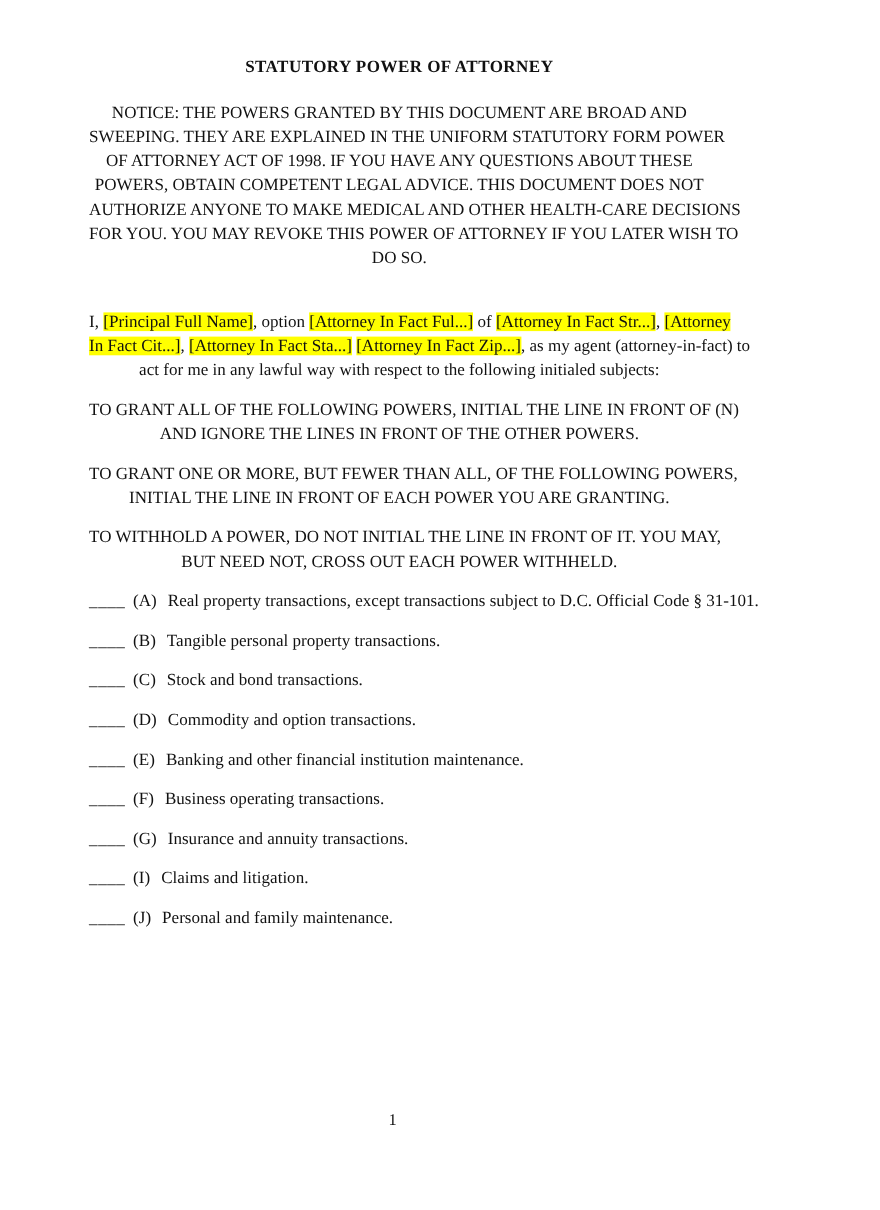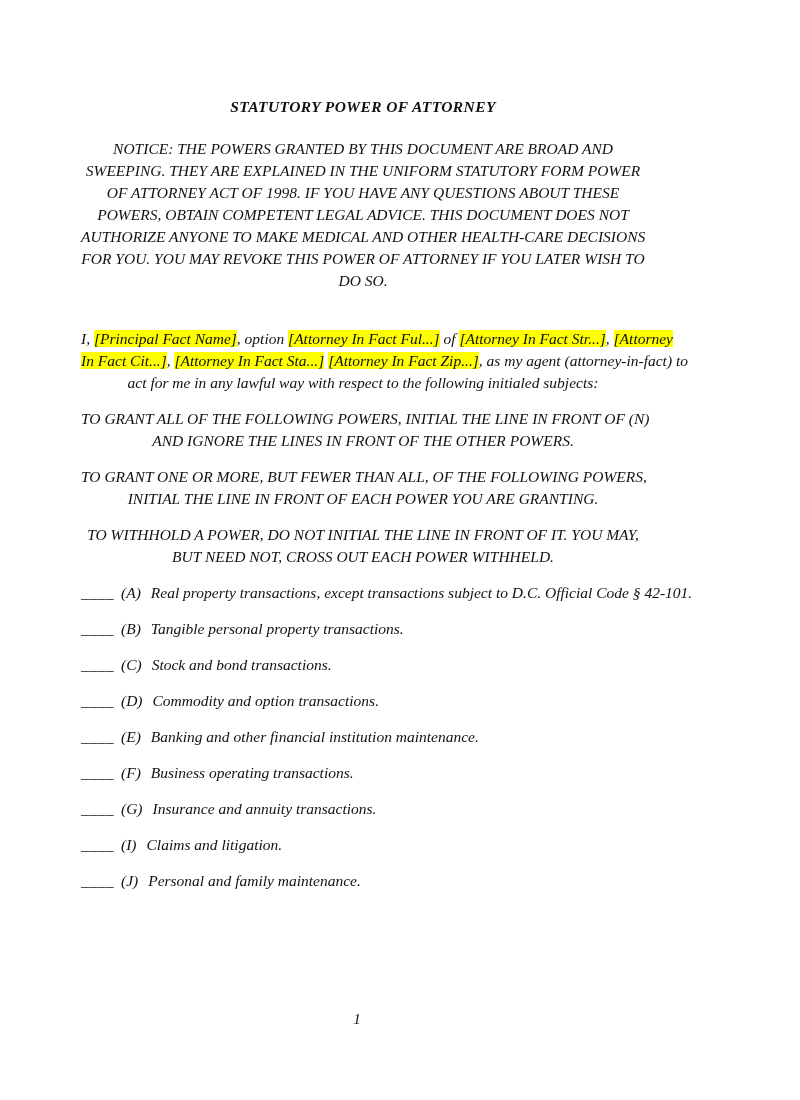--- a/index.html
+++ b/index.html
@@ -11,25 +11,24 @@
   html, body {
     width: 800px; height: 1100px;
     background: var(--paper);
     font-family: "Liberation Serif", "DejaVu Serif", serif;
   }
   .page {
     position: relative;
     width: 714px; height: 1100px;
     background: var(--paper);
     color: var(--ink);
-    padding: 96px 69px 0 81px;
+    padding: 50px 69px 0 81px;
     font-size: 15.5px;
     line-height: 22px;
     overflow: hidden;
-    font-style: italic;
   }
   h1.doc-title {
     font-size: 15.5px;
     line-height: 22px;
     font-weight: bold;
     text-align: center;
     letter-spacing: 0.4px;
     margin: 0 0 20px 0;
   }
   .para {
@@ -65,33 +64,33 @@
   <h1 class="doc-title">STATUTORY POWER OF ATTORNEY</h1>
 
   <p class="para">NOTICE: THE POWERS GRANTED BY THIS DOCUMENT ARE BROAD AND
 SWEEPING. THEY ARE EXPLAINED IN THE UNIFORM STATUTORY FORM POWER
 OF ATTORNEY ACT OF 1998. IF YOU HAVE ANY QUESTIONS ABOUT THESE
 POWERS, OBTAIN COMPETENT LEGAL ADVICE. THIS DOCUMENT DOES NOT
 AUTHORIZE ANYONE TO MAKE MEDICAL AND OTHER HEALTH-CARE DECISIONS
 FOR YOU. YOU MAY REVOKE THIS POWER OF ATTORNEY IF YOU LATER WISH TO
 DO SO.</p>
 
-  <p class="para appoint"><span>I, </span><span class="hl">[Principal Fact Name]</span><span>, option </span><span class="hl">[Attorney In Fact Ful...]</span><span> of </span><span class="hl">[Attorney In Fact Str...]</span><span>, </span><span class="hl">[Attorney
+  <p class="para appoint"><span>I, </span><span class="hl">[Principal Full Name]</span><span>, option </span><span class="hl">[Attorney In Fact Ful...]</span><span> of </span><span class="hl">[Attorney In Fact Str...]</span><span>, </span><span class="hl">[Attorney
 In Fact Cit...]</span><span>, </span><span class="hl">[Attorney In Fact Sta...]</span><span> </span><span class="hl">[Attorney In Fact Zip...]</span><span>, as my agent (attorney-in-fact) to
 act for me in any lawful way with respect to the following initialed subjects:</span></p>
 
   <p class="para">TO GRANT ALL OF THE FOLLOWING POWERS, INITIAL THE LINE IN FRONT OF (N)
 AND IGNORE THE LINES IN FRONT OF THE OTHER POWERS.</p>
   <p class="para">TO GRANT ONE OR MORE, BUT FEWER THAN ALL, OF THE FOLLOWING POWERS,
 INITIAL THE LINE IN FRONT OF EACH POWER YOU ARE GRANTING.</p>
   <p class="para">TO WITHHOLD A POWER, DO NOT INITIAL THE LINE IN FRONT OF IT. YOU MAY,
 BUT NEED NOT, CROSS OUT EACH POWER WITHHELD.</p>
 
   <div class="powers">
-    <div class="power-row"><span class="blank">____</span><span class="letter">(A)</span><span class="ptext">Real property transactions, except transactions subject to D.C. Official Code § 42-101.</span></div>
+    <div class="power-row"><span class="blank">____</span><span class="letter">(A)</span><span class="ptext">Real property transactions, except transactions subject to D.C. Official Code § 31-101.</span></div>
     <div class="power-row"><span class="blank">____</span><span class="letter">(B)</span><span class="ptext">Tangible personal property transactions.</span></div>
     <div class="power-row"><span class="blank">____</span><span class="letter">(C)</span><span class="ptext">Stock and bond transactions.</span></div>
     <div class="power-row"><span class="blank">____</span><span class="letter">(D)</span><span class="ptext">Commodity and option transactions.</span></div>
     <div class="power-row"><span class="blank">____</span><span class="letter">(E)</span><span class="ptext">Banking and other financial institution maintenance.</span></div>
     <div class="power-row"><span class="blank">____</span><span class="letter">(F)</span><span class="ptext">Business operating transactions.</span></div>
     <div class="power-row"><span class="blank">____</span><span class="letter">(G)</span><span class="ptext">Insurance and annuity transactions.</span></div>
     <div class="power-row"><span class="blank">____</span><span class="letter">(I)</span><span class="ptext">Claims and litigation.</span></div>
     <div class="power-row"><span class="blank">____</span><span class="letter">(J)</span><span class="ptext">Personal and family maintenance.</span></div>
   </div>
 

